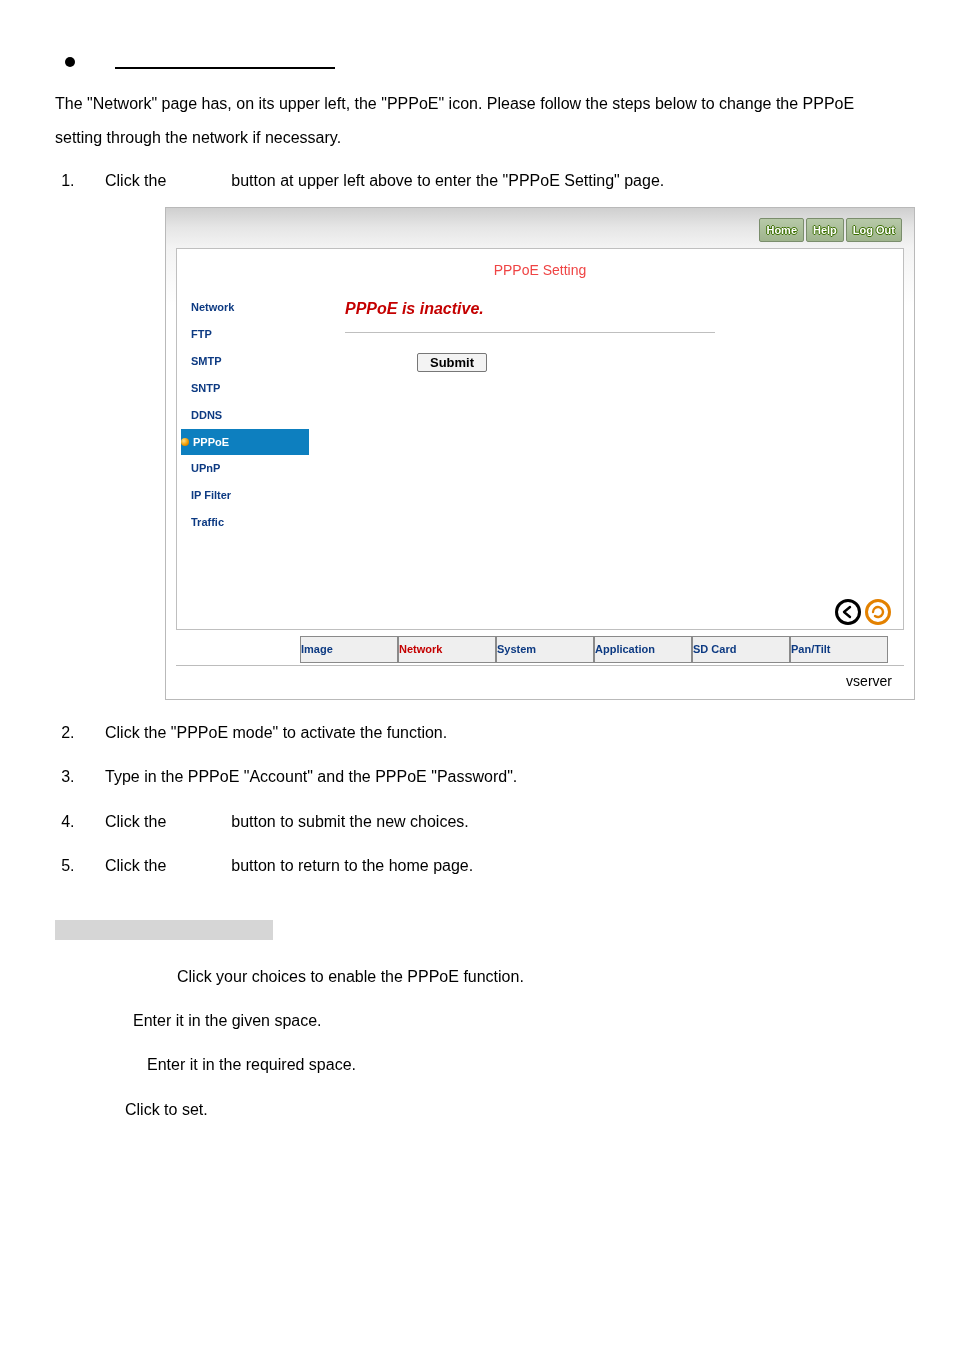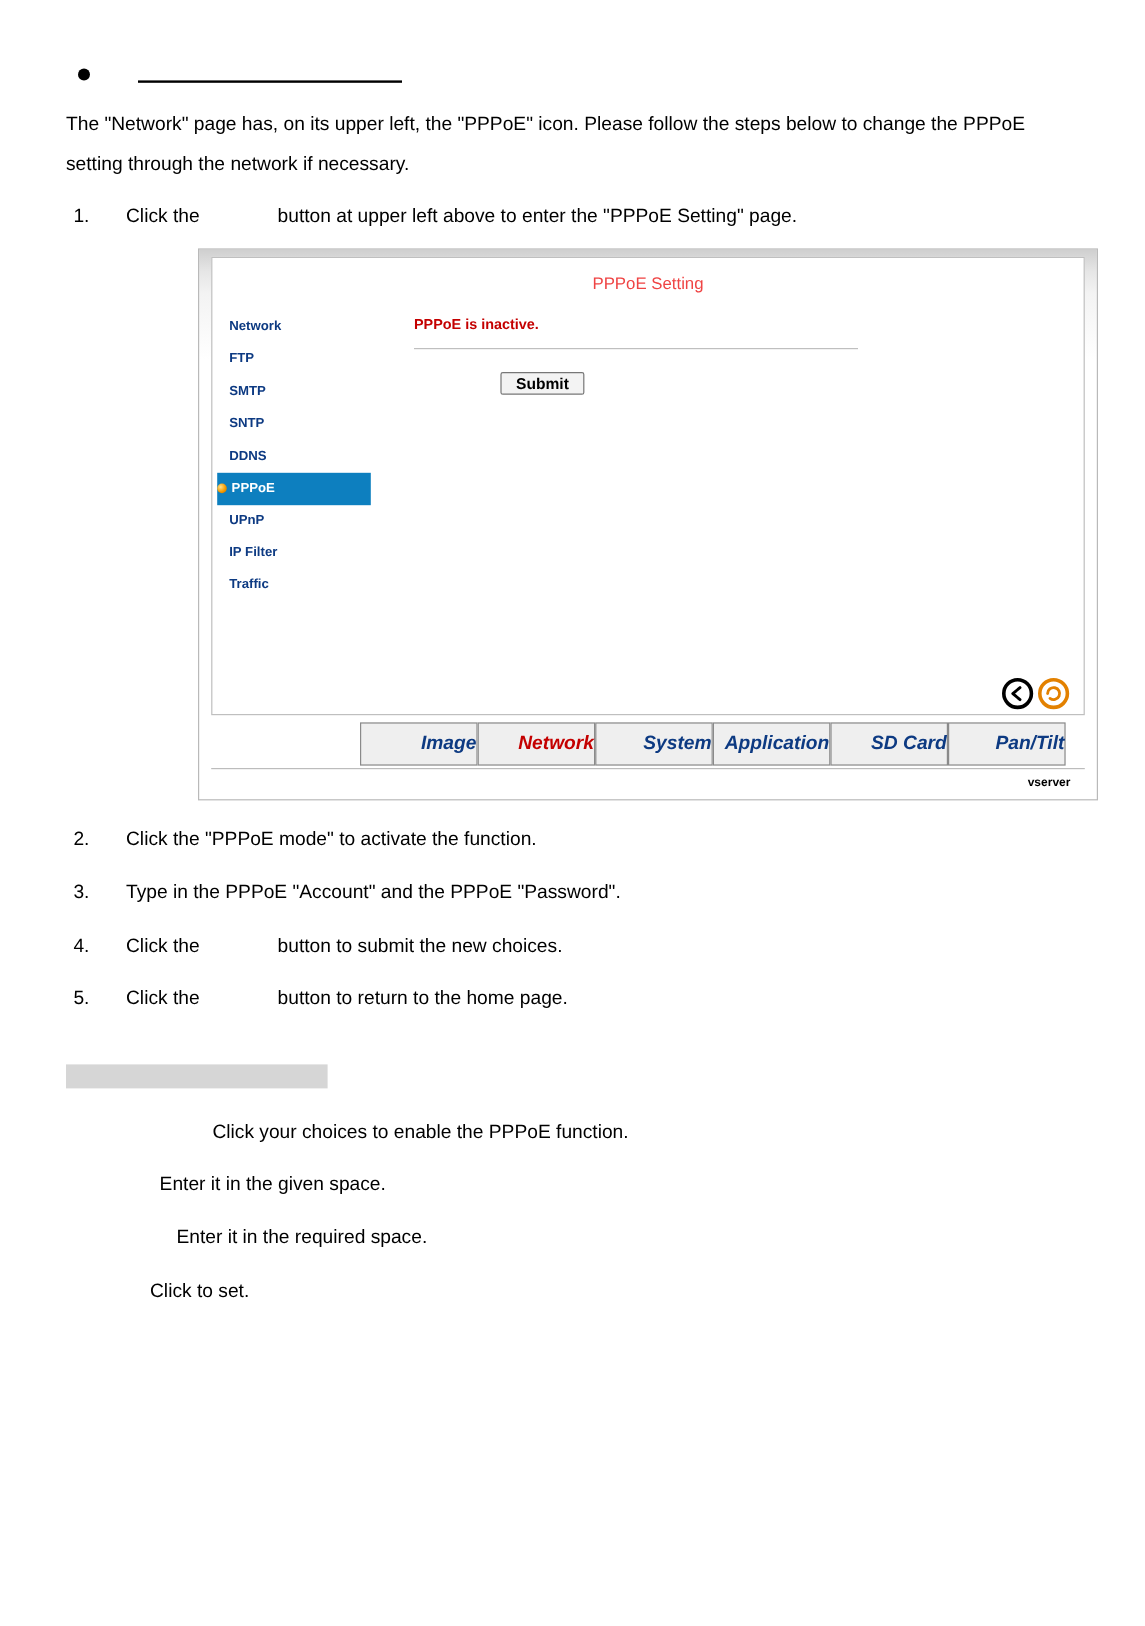--- a/index.html
+++ b/index.html
@@ -33,41 +33,41 @@
   .panel-title{text-align:center;font-size:14px;padding:8px 0 10px;color:#ef4444;}
   .cols{display:flex;}
   .side{width:128px;padding:0 0 10px 4px;}
   .side-item{font-family:Verdana,Geneva,sans-serif;font-size:11px;font-weight:bold;color:#0d3a82;
     padding:3px 4px 3px 10px;cursor:pointer;}
   .side-item.active{background:#0d7fbf;color:#fff;display:flex;align-items:center;}
   .side-item.active::before{content:"";width:8px;height:8px;border-radius:50%;
     background:radial-gradient(circle at 35% 35%,#ffe28a,#f39b00 55%,#b96500);
     display:inline-block;margin-left:-10px;margin-right:4px;}
   .formcol{flex:1;padding:0 10px 0 36px;}
-  .status-line{color:#c40000;font-weight:bold;font-size:12px;padding-bottom:6px;}
+  .status-line{color:#c40000;font-weight:bold;font-size:16px;padding-bottom:6px;font-style:italic;}
   .hr{border-top:1px solid #bfbfbf;margin:2px 0 14px 0;width:370px;}
   .frow{display:flex;align-items:center;font-size:12px;color:#333;margin-bottom:8px;}
   .flabel{width:120px;}
   .sel{border:1px solid #6b93c6;font-size:11px;font-family:Arial;background:#fff;height:18px;}
   .sel .arrow{display:inline-block;background:#4f90d8;color:#fff;font-size:9px;padding:0 2px;margin-left:2px;}
   .txt{border:1px solid #a8a8a8;height:16px;width:150px;font-size:11px;padding:0 2px;}
   .submit-btn{font-size:13px;font-weight:bold;border:1px solid #777;background:#f3f3f3;
     padding:1px 12px;border-radius:2px;cursor:pointer;margin-left:72px;margin-top:4px;}
   .warn{color:#c40000;font-weight:bold;font-size:12px;text-align:center;margin-top:58px;}
   .footer-icons{position:absolute;right:12px;bottom:4px;display:flex;gap:4px;align-items:center;}
   .ficon{width:26px;height:26px;border-radius:50%;border:3px solid #000;box-sizing:border-box;
     display:flex;align-items:center;justify-content:center;font-weight:bold;color:#000;font-size:18px;}
   .ficon.orange{border-color:#e38100;color:#e38100;}
   
   .tabs{display:flex;margin:6px 0 0 134px;}
-  .tab{font-family:Verdana,Geneva,sans-serif;font-size:16px;font-weight:bold;color:#0d3a82;
-    border:1px solid #8a8a8a;padding:2px 0;width:96px;text-align:right;background:#efefef;cursor:pointer;font-style:italic;}
+  .tab{font-family:Verdana,Geneva,sans-serif;font-size:11px;font-weight:bold;color:#0d3a82;
+    border:1px solid #8a8a8a;padding:2px 0;width:96px;text-align:left;background:#efefef;cursor:pointer;}
   .tab.active{color:#c40000;}
-  .brand{font-family:Verdana,Geneva,sans-serif;font-size:10px;color:#000;text-align:right;
-    padding:2px 12px 4px 0;border-top:1px solid #bcbcbc;margin:2px 10px 0 10px;font-weight:bold;}
+  .brand{font-family:Verdana,Geneva,sans-serif;font-size:14px;color:#000;text-align:right;
+    padding:2px 12px 4px 0;border-top:1px solid #bcbcbc;margin:2px 10px 0 10px;}
   
   .desc-head-block{width:218px;height:20px;background:#d6d6d6;margin:38px 0 22px 0;}
   .desc-line{margin:0 0 14px 0;font-size:16px;}
   .ind-a{padding-left:122px;}
   .ind-b{padding-left:78px;}
   .ind-c{padding-left:92px;}
   .ind-d{padding-left:70px;}
 </style>
 </head>
 <body>
@@ -80,20 +80,25 @@
 <div class="intro">The "Network" page has, on its upper left, the "PPPoE" icon. Please follow the steps below to change the PPPoE setting through the network if necessary.</div>
 
 <ol class="main-list">
   <li>
     <span>Click the</span>
     <span class="gap-word"></span>
     <span>button at upper left above to enter the "PPPoE Setting" page.</span>
 
     
     <div class="shot-wrap">
+      <div class="top-btns">
+        <span class="top-btn">Home</span>
+        <span class="top-btn">Help</span>
+        <span class="top-btn">Log Out</span>
+      </div>
       <div class="inner">
         <div class="panel-title">PPPoE Setting</div>
         <div class="cols">
           <div class="side">
             <div class="side-item">Network</div>
             <div class="side-item">FTP</div>
             <div class="side-item">SMTP</div>
             <div class="side-item">SNTP</div>
             <div class="side-item">DDNS</div>
             <div class="side-item active">

